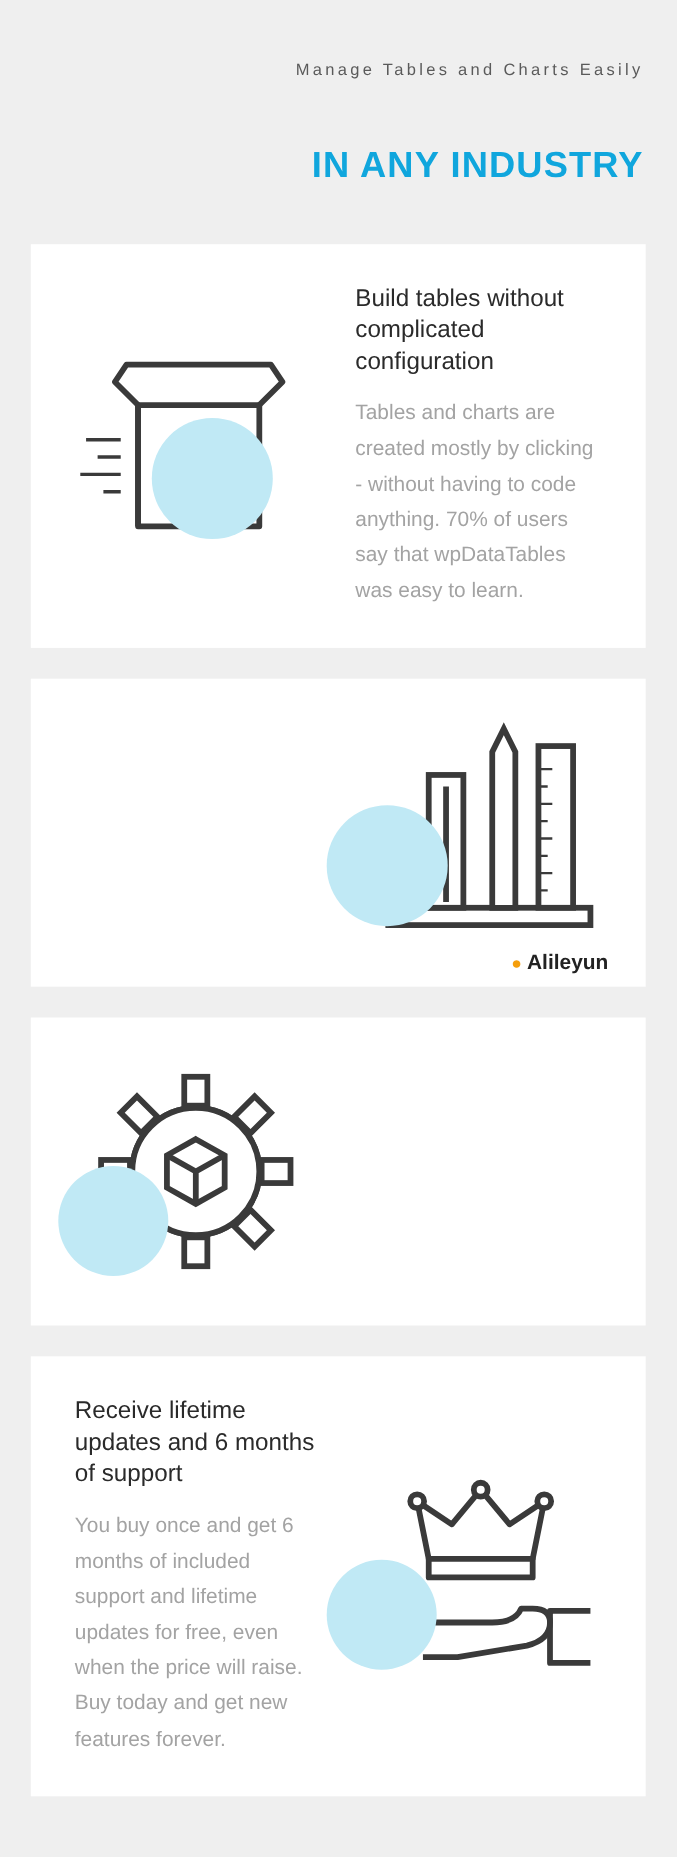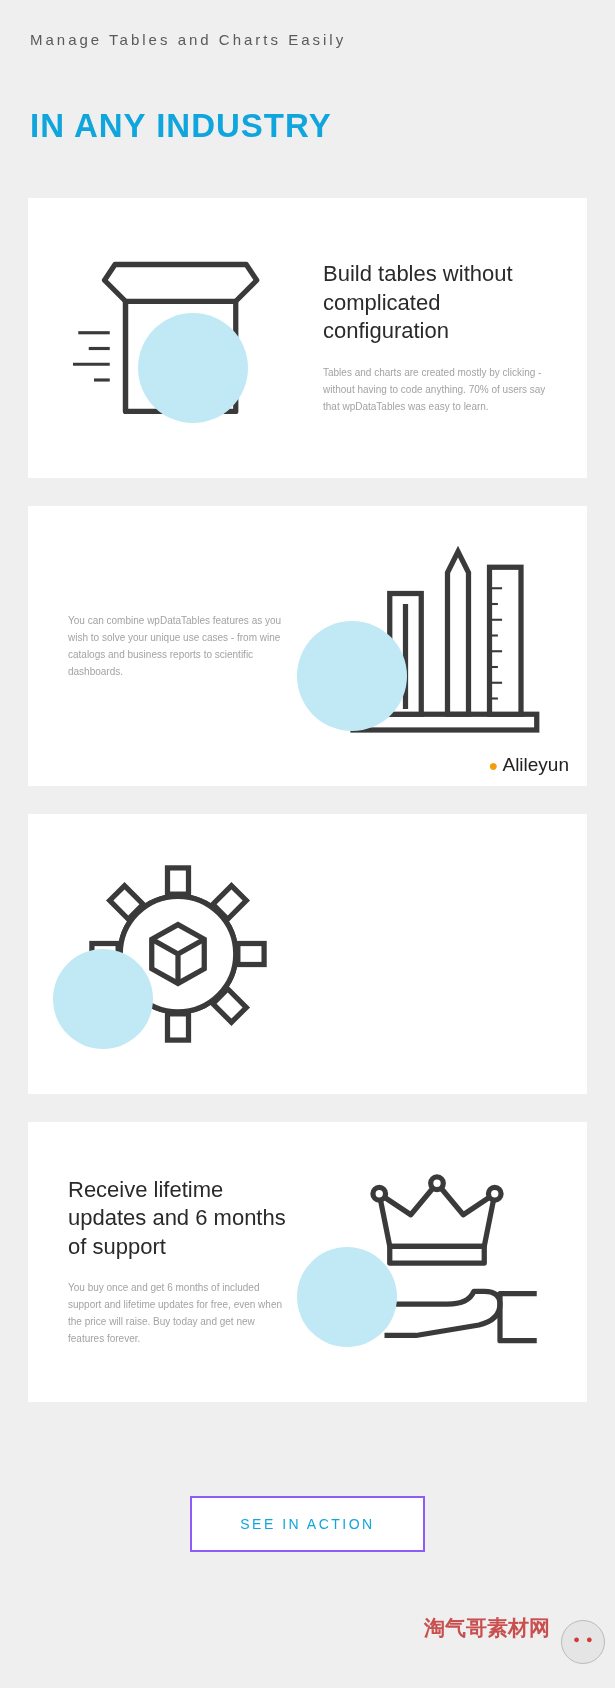--- a/index.html
+++ b/index.html
@@ -1,28 +1,28 @@
 <!DOCTYPE html>
 <html><head>
 <meta charset="utf-8">
 <style>
 *{margin:0;padding:0;box-sizing:border-box}
 body{width:615px;background:#efefef;font-family:-apple-system,BlinkMacSystemFont,"Segoe UI",Helvetica,Arial,sans-serif;color:#3a3a3a}
-.head{text-align:left;padding:31px 30px 35px}
+.head{text-align:right;padding:55px 30px 35px}
 .sub{letter-spacing:3px;font-size:15px;color:#5a5a5a;margin-bottom:16px}
 .title{color:#10a6dd;font-weight:800;font-size:33px;line-height:1.25;letter-spacing:1px}
 .cards{padding:16px 28px}
 .card{background:#fff;margin-bottom:28px;padding:35px 40px;display:flex;align-items:center;gap:35px;position:relative}
 .card.rev{flex-direction:row-reverse}
 .ic{width:220px;height:210px;flex-shrink:0;position:relative}
 .txt{flex:1}
 .h{font-size:22px;font-weight:500;color:#2a2a2a;line-height:1.3;margin-bottom:18px}
-.p{font-size:10px;color:#a3a3a3;line-height:1.7}
+.p{font-size:19px;color:#a3a3a3;line-height:1.7}
 .blob{position:absolute;background:#c0e9f5;border-radius:50%}
-.wm{position:absolute;bottom:10px;right:18px;font-size:19px;font-weight:400}
+.wm{position:absolute;bottom:10px;right:34px;font-size:19px;font-weight:700}
 .wm .o{color:#f59e0b}
 .cta{text-align:center;padding:50px 0 60px}
 .btn{display:inline-block;padding:18px 48px;border:2px solid #8b5cf6;color:#10a6dd;font-weight:400;letter-spacing:2.5px;font-size:14px;background:#fff;cursor:pointer}
 .ft{position:relative;height:60px}
 .ft .t1{position:absolute;right:65px;bottom:30px;font-size:21px;font-weight:700;color:#c94f4f}
 .ft .face{position:absolute;right:10px;bottom:8px;width:44px;height:44px;border-radius:50%;background:#e5e5e5;border:1px solid #bbb}
 .ft .face:before{content:"●●";position:absolute;top:12px;left:0;right:0;text-align:center;color:#d43a3a;font-size:11px;letter-spacing:6px;padding-left:6px}
 svg{width:100%;height:100%}
 </style>
 </head>
@@ -80,21 +80,20 @@
               <line x1="150" y1="90" x2="158" y2="90"></line>
               <line x1="150" y1="105" x2="162" y2="105"></line>
               <line x1="150" y1="120" x2="158" y2="120"></line>
               <line x1="150" y1="135" x2="162" y2="135"></line>
               <line x1="150" y1="150" x2="158" y2="150"></line>
             </g>
           </g>
         </svg>
   </div>
   <div class="txt">
-    <div class="p">You can combine wpDataTables features as you wish to solve your unique use cases - from wine catalogs and business reports to scientific dashboards.</div>
   </div>
   <div class="wm"><span class="o" style="font-size:16px">●</span> <span style="color:#222">Alileyun</span></div>
 </div>
 
 <div class="card">
   <div class="ic">
     <div class="blob" style="width:100px;height:100px;left:-15px;top:100px"></div>
     <svg viewBox="0 0 200 200">
           <g fill="none" stroke="#3a3a3a" stroke-width="5">
             <g transform="translate(100,100)">

